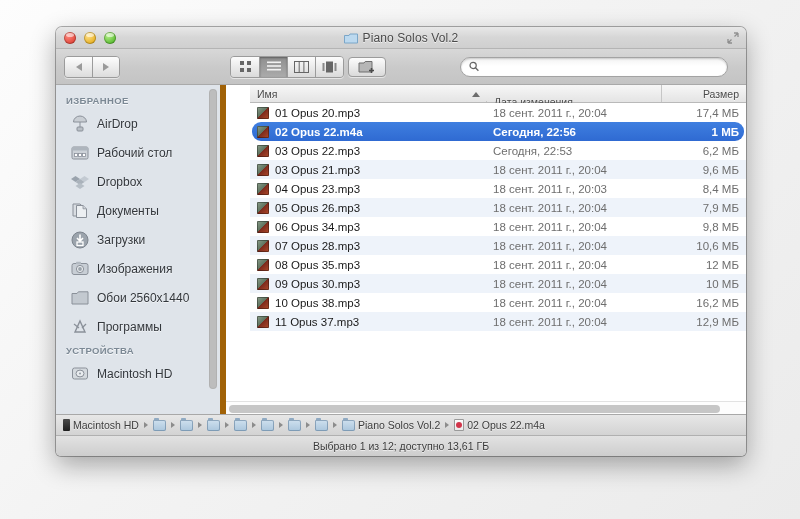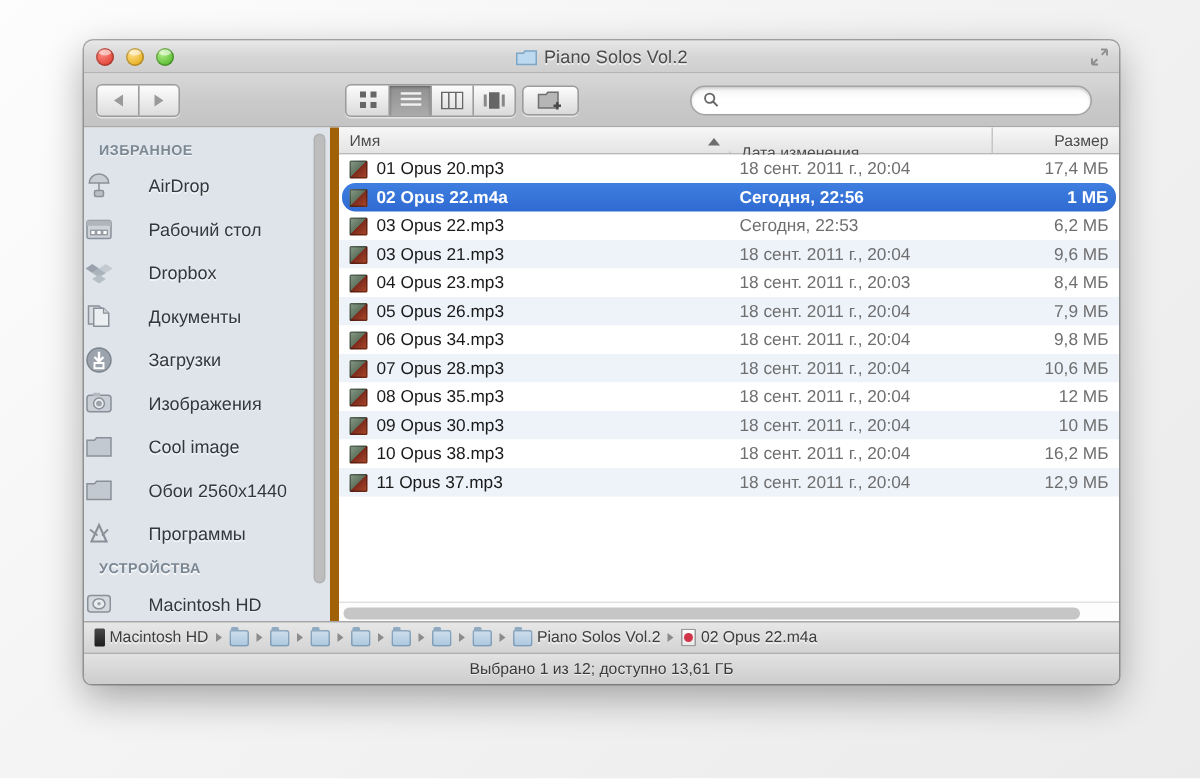--- a/index.html
+++ b/index.html
@@ -122,34 +122,34 @@
     overflow:hidden;
     padding-top:6px;
   }
   .sb-head{
     font-size:9.5px; font-weight:bold; color:#7b8894;
     letter-spacing:.35px; padding:4px 0 3px 10px;
     text-shadow:0 1px 0 rgba(255,255,255,.75);
     text-transform:uppercase;
   }
   .sb-item{
-    height:29px; display:flex; align-items:center; gap:24px;
-    color:#33373c; font-size:12px;
+    height:29px; display:flex; align-items:center; gap:8px;
+    padding-left:14px; color:#33373c; font-size:12px;
     text-shadow:0 1px 0 rgba(255,255,255,.6);
   }
   .sb-ico{ width:19px; height:19px; flex:0 0 19px; display:flex; align-items:center; justify-content:center; }
   .sb-label{ white-space:nowrap; overflow:hidden; text-overflow:ellipsis; }
   .sb-scroll{
     position:absolute; right:3px; top:4px; width:8px; height:300px;
     border-radius:4px; background:#bdbdbd;
     box-shadow:inset 0 0 0 1px rgba(0,0,0,.06);
   }
 
   
-  .listpane{ flex:1; position:relative; display:flex; flex-direction:column; min-width:0; background:#fff; }
+  .listpane{ flex:1; position:relative; display:flex; flex-direction:column; min-width:0; background:#fff;padding-left:24px; }
   .lhead{
     display:flex; height:18px; flex:0 0 18px;
     background:linear-gradient(to bottom,#f7f7f7,#e4e4e4);
     border-bottom:1px solid #b9b9b9;
     font-size:10.5px; color:#4b4b4b;
     text-shadow:0 1px 0 rgba(255,255,255,.7);
   }
   .lhead .hc{ display:flex; align-items:center; padding:0 7px; position:relative; }
   .lhead .hc+.hc{ border-left:1px solid #c6c6c6; }
   .hc-name{ flex:1; min-width:0; }
@@ -393,28 +393,20 @@
             <svg width="18" height="15" viewBox="0 0 18 15">
               <rect x="1" y="2.5" width="16" height="11" rx="2" fill="#c8ced5" stroke="#8a9099" stroke-width="1"></rect>
               <rect x="5" y="0.8" width="5" height="2.4" rx=".8" fill="#b2b9c1"></rect>
               <circle cx="9" cy="8" r="3.6" fill="#e8ebee" stroke="#8a9099" stroke-width="1"></circle>
               <circle cx="9" cy="8" r="1.9" fill="#9aa2aa"></circle>
             </svg>
           </span>
           <span class="sb-label">Изображения</span>
         </div>
 
-        <div class="sb-item">
-          <span class="sb-ico">
-            <svg width="18" height="14" viewBox="0 0 18 14">
-              <path d="M1 2.5 L6 2.5 L7.4 0.8 L17 0.8 L17 13 L1 13 Z" fill="#c3c9d0" stroke="#8a9099" stroke-width="1"></path>
-            </svg>
-          </span>
-          <span class="sb-label">Cool image</span>
-        </div>
 
         <div class="sb-item">
           <span class="sb-ico">
             <svg width="18" height="14" viewBox="0 0 18 14">
               <path d="M1 2.5 L6 2.5 L7.4 0.8 L17 0.8 L17 13 L1 13 Z" fill="#c3c9d0" stroke="#8a9099" stroke-width="1"></path>
             </svg>
           </span>
           <span class="sb-label">Обои 2560x1440</span>
         </div>
 

